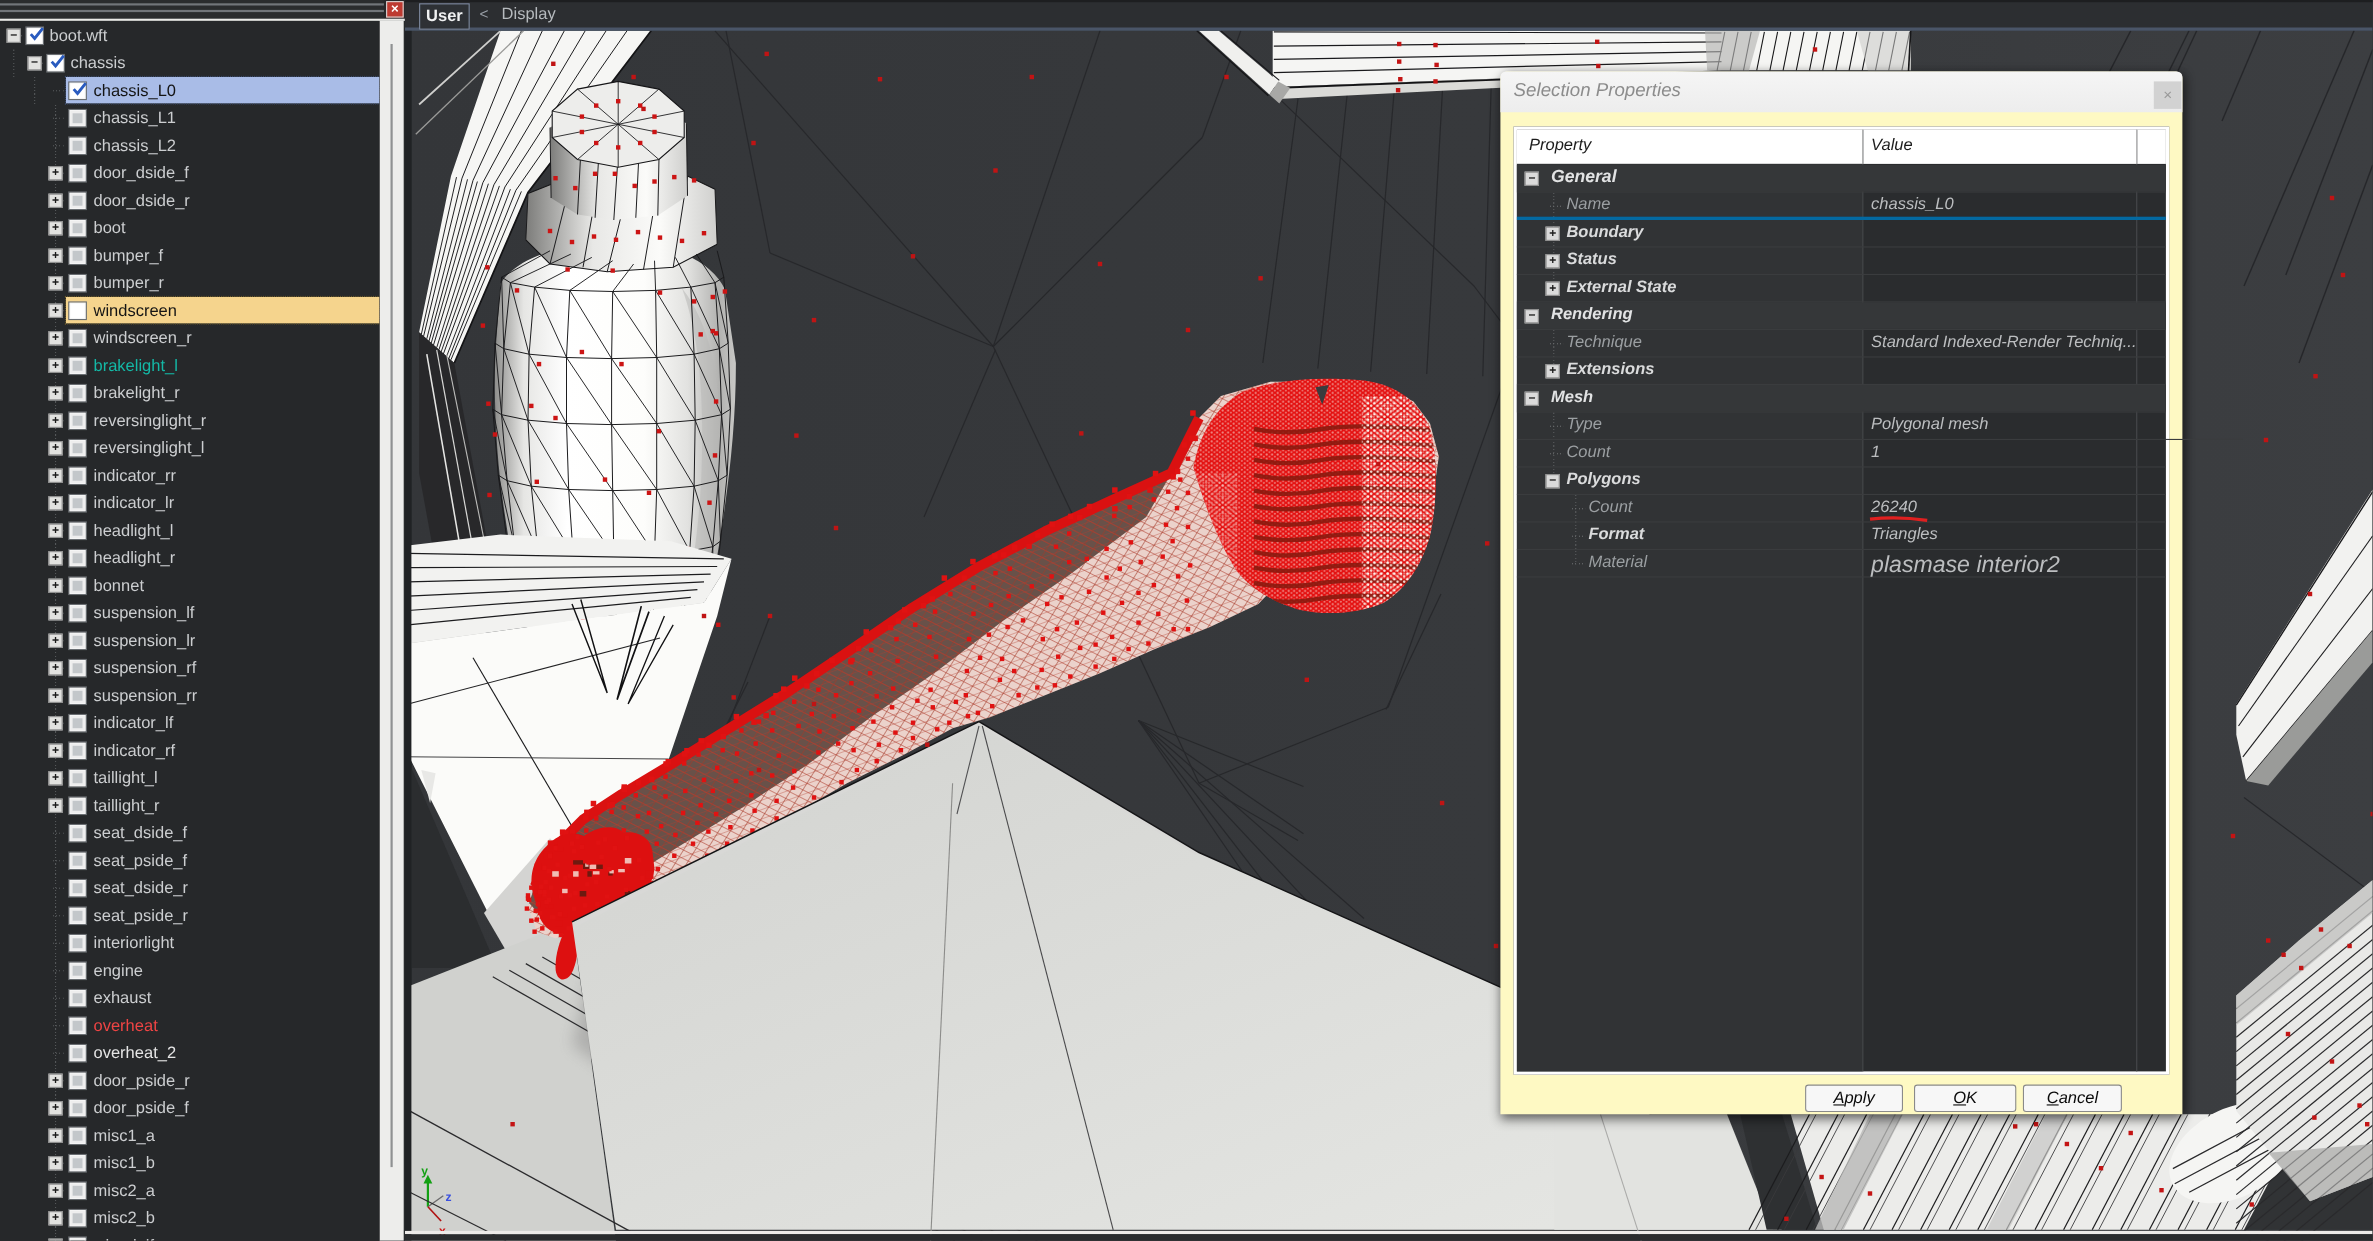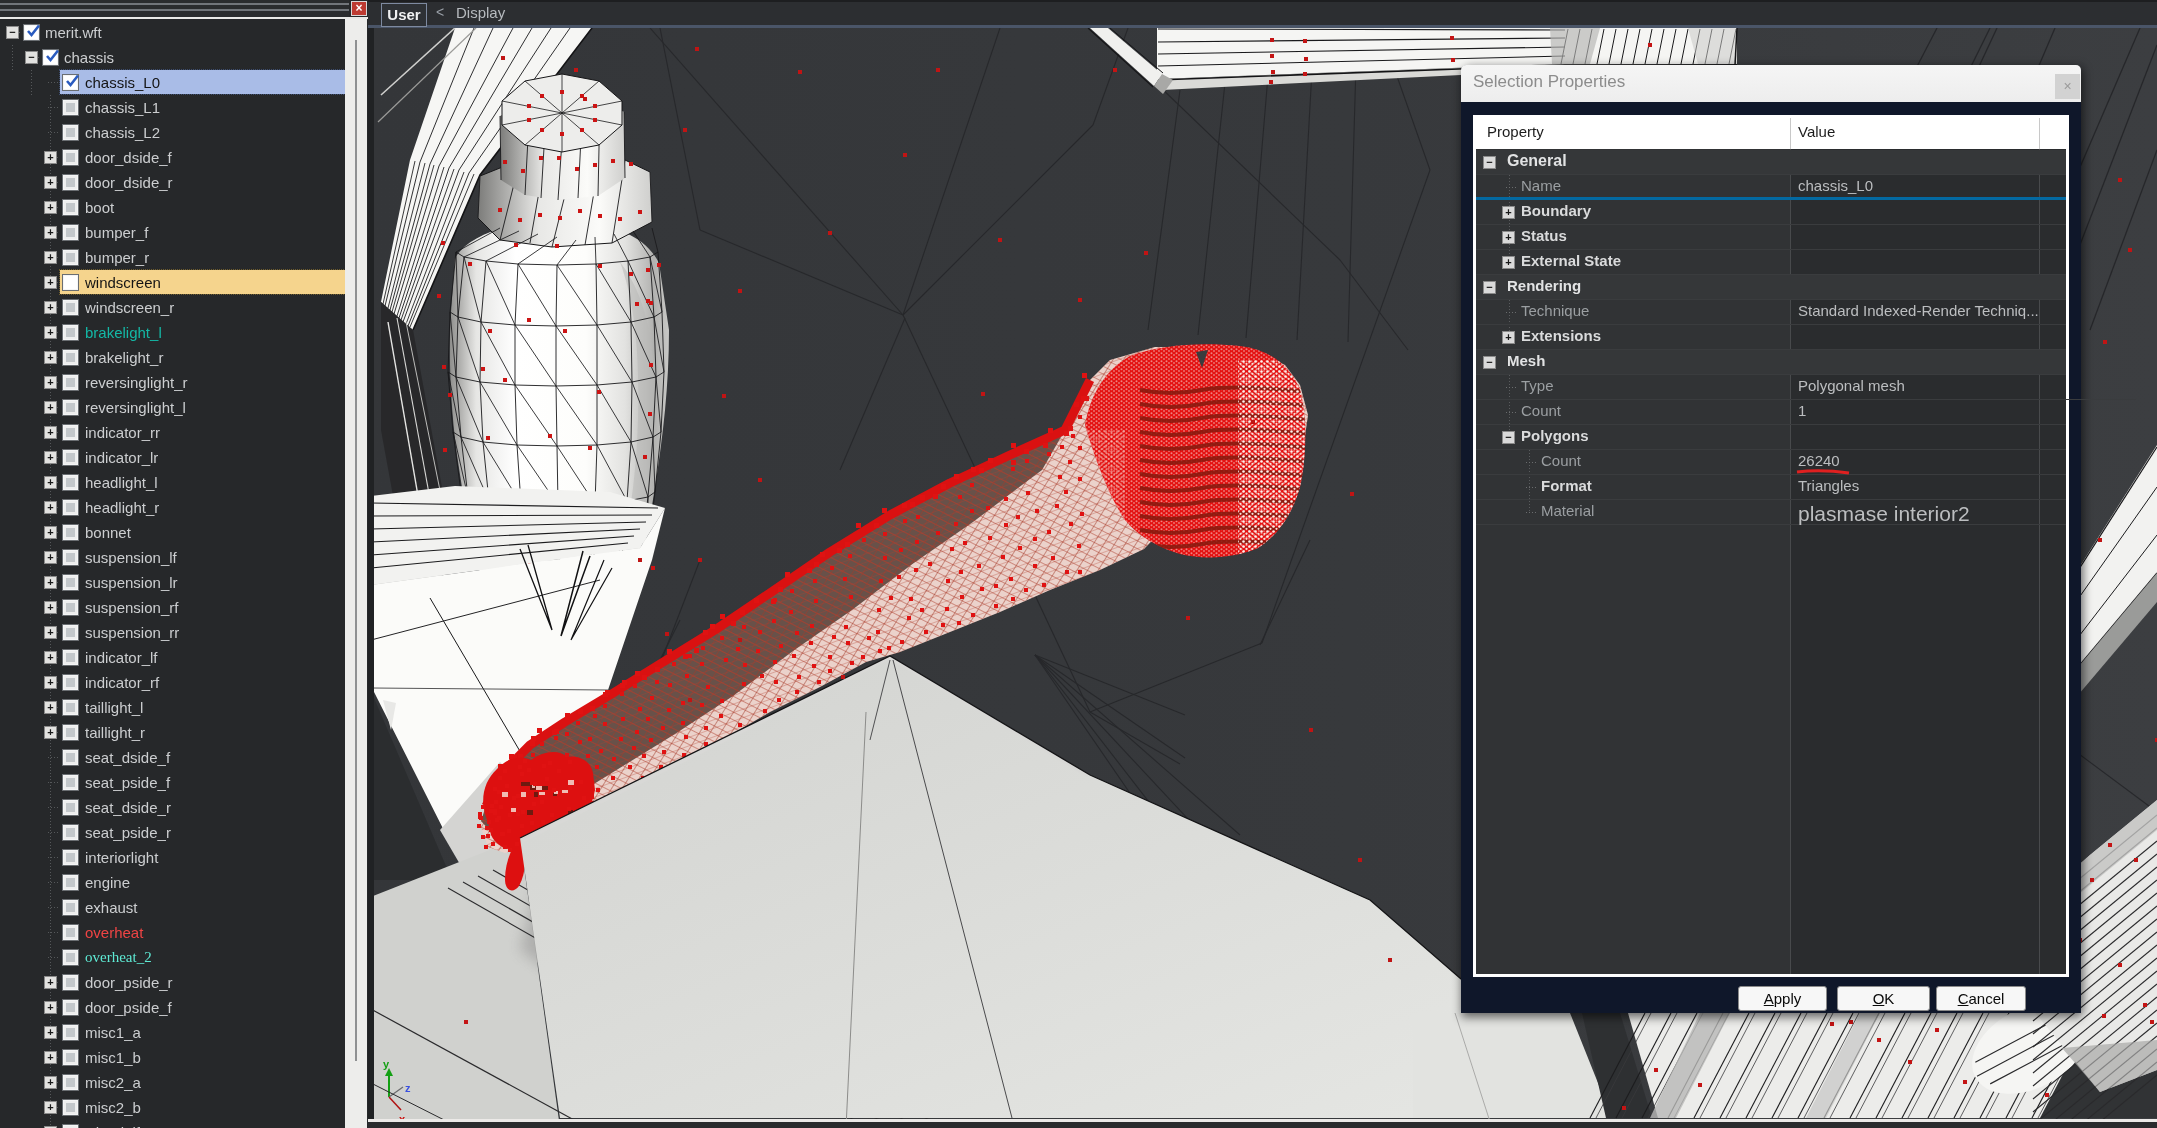--- a/index.html
+++ b/index.html
@@ -941,21 +941,21 @@
 <div class="abs" style="left:31px;top:51px;width:1px;height:26px;background:repeating-linear-gradient(#55585a 0 1px,transparent 1px 3px);"></div>
 <div class="abs" style="left:50px;top:76px;width:1px;height:1033px;background:repeating-linear-gradient(#55585a 0 1px,transparent 1px 3px);"></div>
 <div class="abs" style="left:0;top:1px;width:345px;height:25px;">
         <span class="abs" style="left:10px;top:12px;width:10px;height:1px;background:repeating-linear-gradient(90deg,#55585a 0 1px,transparent 1px 3px);"></span>
         <span class="abs" style="left:6px;top:6px;width:11px;height:11px;background:#e2e2e0;border:1px solid #8a8a8a;color:#1a1a1a;font-size:11px;line-height:10px;text-align:center;font-weight:bold;">−</span>
         <span class="abs" style="left:24px;top:5px;width:13px;height:13px;background:#ffffff;border:1px solid #f5f5f5;outline:1px solid #6a6e72;">
           <svg class="abs" style="left:0px;top:-3px;overflow:visible" width="18" height="18">
             <path d="M3 8 L6.5 12 L14 2.5" stroke="#2a5bbf" stroke-width="2.6" fill="none"></path>
           </svg>
         </span>
-        <span class="abs" style="left:45px;top:0px;height:25px;line-height:25px;color:#ccced0;">merit.wft</span>
+        <span class="abs" style="left:45px;top:0px;height:25px;line-height:25px;color:#ccced0;">boot.wft</span>
       </div>
 <div class="abs" style="left:0;top:26px;width:345px;height:25px;">
         <span class="abs" style="left:29px;top:12px;width:10px;height:1px;background:repeating-linear-gradient(90deg,#55585a 0 1px,transparent 1px 3px);"></span>
         <span class="abs" style="left:25px;top:6px;width:11px;height:11px;background:#e2e2e0;border:1px solid #8a8a8a;color:#1a1a1a;font-size:11px;line-height:10px;text-align:center;font-weight:bold;">−</span>
         <span class="abs" style="left:43px;top:5px;width:13px;height:13px;background:#ffffff;border:1px solid #f5f5f5;outline:1px solid #6a6e72;">
           <svg class="abs" style="left:0px;top:-3px;overflow:visible" width="18" height="18">
             <path d="M3 8 L6.5 12 L14 2.5" stroke="#2a5bbf" stroke-width="2.6" fill="none"></path>
           </svg>
         </span>
         <span class="abs" style="left:64px;top:0px;height:25px;line-height:25px;color:#ccced0;">chassis</span>
@@ -1229,21 +1229,21 @@
         <span class="abs" style="left:63px;top:5px;width:13px;height:13px;background:#eeeeee;border:1px solid #f5f5f5;outline:1px solid #6a6e72;">
           <span class="abs" style="left:2px;top:2px;width:9px;height:9px;background:#c3c7ca;"></span>
         </span>
         <span class="abs" style="left:85px;top:0px;height:25px;line-height:25px;color:#ef4444;">overheat</span>
       </div>
 <div class="abs" style="left:0;top:926px;width:345px;height:25px;">
         <span class="abs" style="left:48px;top:12px;width:10px;height:1px;background:repeating-linear-gradient(90deg,#55585a 0 1px,transparent 1px 3px);"></span>
         <span class="abs" style="left:63px;top:5px;width:13px;height:13px;background:#eeeeee;border:1px solid #f5f5f5;outline:1px solid #6a6e72;">
           <span class="abs" style="left:2px;top:2px;width:9px;height:9px;background:#c3c7ca;"></span>
         </span>
-        <span class="abs" style="left:85px;top:0px;height:25px;line-height:25px;color:#5eead4;font-family:Liberation Serif, serif;">overheat_2</span>
+        <span class="abs" style="left:85px;top:0px;height:25px;line-height:25px;color:#e5e5e5;">overheat_2</span>
       </div>
 <div class="abs" style="left:0;top:951px;width:345px;height:25px;">
         <span class="abs" style="left:48px;top:12px;width:10px;height:1px;background:repeating-linear-gradient(90deg,#55585a 0 1px,transparent 1px 3px);"></span>
         <span class="abs" style="left:44px;top:6px;width:11px;height:11px;background:#e2e2e0;border:1px solid #8a8a8a;color:#1a1a1a;font-size:11px;line-height:10px;text-align:center;font-weight:bold;">+</span>
         <span class="abs" style="left:63px;top:5px;width:13px;height:13px;background:#eeeeee;border:1px solid #f5f5f5;outline:1px solid #6a6e72;">
           <span class="abs" style="left:2px;top:2px;width:9px;height:9px;background:#c3c7ca;"></span>
         </span>
         <span class="abs" style="left:85px;top:0px;height:25px;line-height:25px;color:#ccced0;">door_pside_r</span>
       </div>
 <div class="abs" style="left:0;top:976px;width:345px;height:25px;">
@@ -1286,21 +1286,21 @@
         </span>
         <span class="abs" style="left:85px;top:0px;height:25px;line-height:25px;color:#ccced0;">misc2_b</span>
       </div>
 <div class="abs" style="left:0;top:1101px;width:345px;height:25px;">
         <span class="abs" style="left:44px;top:6px;width:11px;height:11px;background:#e2e2e0;border:1px solid #8a8a8a;color:#1a1a1a;font-size:11px;line-height:10px;text-align:center;font-weight:bold;">+</span>
         <span class="abs" style="left:63px;top:5px;width:13px;height:13px;background:#eeeeee;border:1px solid #f5f5f5;outline:1px solid #6a6e72;"></span>
         <span class="abs" style="left:85px;top:0px;height:25px;line-height:25px;color:#ccced0;">wheel_lf</span>
       </div>
 </div>
 </div>
-<div class="abs" style="left:1461px;top:65px;width:620px;height:948px;background:#0f172a;border-radius:6px 6px 0 0;box-shadow:0 5px 10px rgba(0,0,0,0.45), 4px 0 8px rgba(0,0,0,0.25);">
+<div class="abs" style="left:1364px;top:65px;width:620px;height:948px;background:#fef9c3;border-radius:6px 6px 0 0;box-shadow:0 5px 10px rgba(0,0,0,0.45), 4px 0 8px rgba(0,0,0,0.25);font-style:italic;">
 <div class="abs" style="left:0;top:0;width:620px;height:37px;background:linear-gradient(#f5f5f5,#ededed);border-radius:5px 5px 0 0;"></div>
 <div class="abs" style="left:12px;top:7px;font-size:17px;color:#8c8c8c;">Selection Properties</div>
 <div class="abs" style="left:594px;top:9px;width:25px;height:25px;background:#d2d2d2;color:#9a9a9a;font-size:14px;text-align:center;line-height:25px;">×</div>
 <div class="abs" style="left:12px;top:50px;width:596px;height:862px;background:#2a2c2e;border:3px solid #ffffff;box-sizing:border-box;">
 <div class="abs" style="left:0;top:0;width:590px;height:31px;background:#ffffff;"></div>
 <div class="abs" style="left:11px;top:5px;font-size:15px;color:#1c1c1c;">Property</div>
 <div class="abs" style="left:322px;top:5px;font-size:15px;color:#1c1c1c;">Value</div>
 <div class="abs" style="left:0;top:31px;width:314px;height:825px;background:#313335;"></div>
 <div class="abs" style="left:33px;top:57px;width:1px;height:88px;background:repeating-linear-gradient(#5a5c5e 0 1px,transparent 1px 3px);"></div>
 <div class="abs" style="left:33px;top:182px;width:1px;height:38px;background:repeating-linear-gradient(#5a5c5e 0 1px,transparent 1px 3px);"></div>

